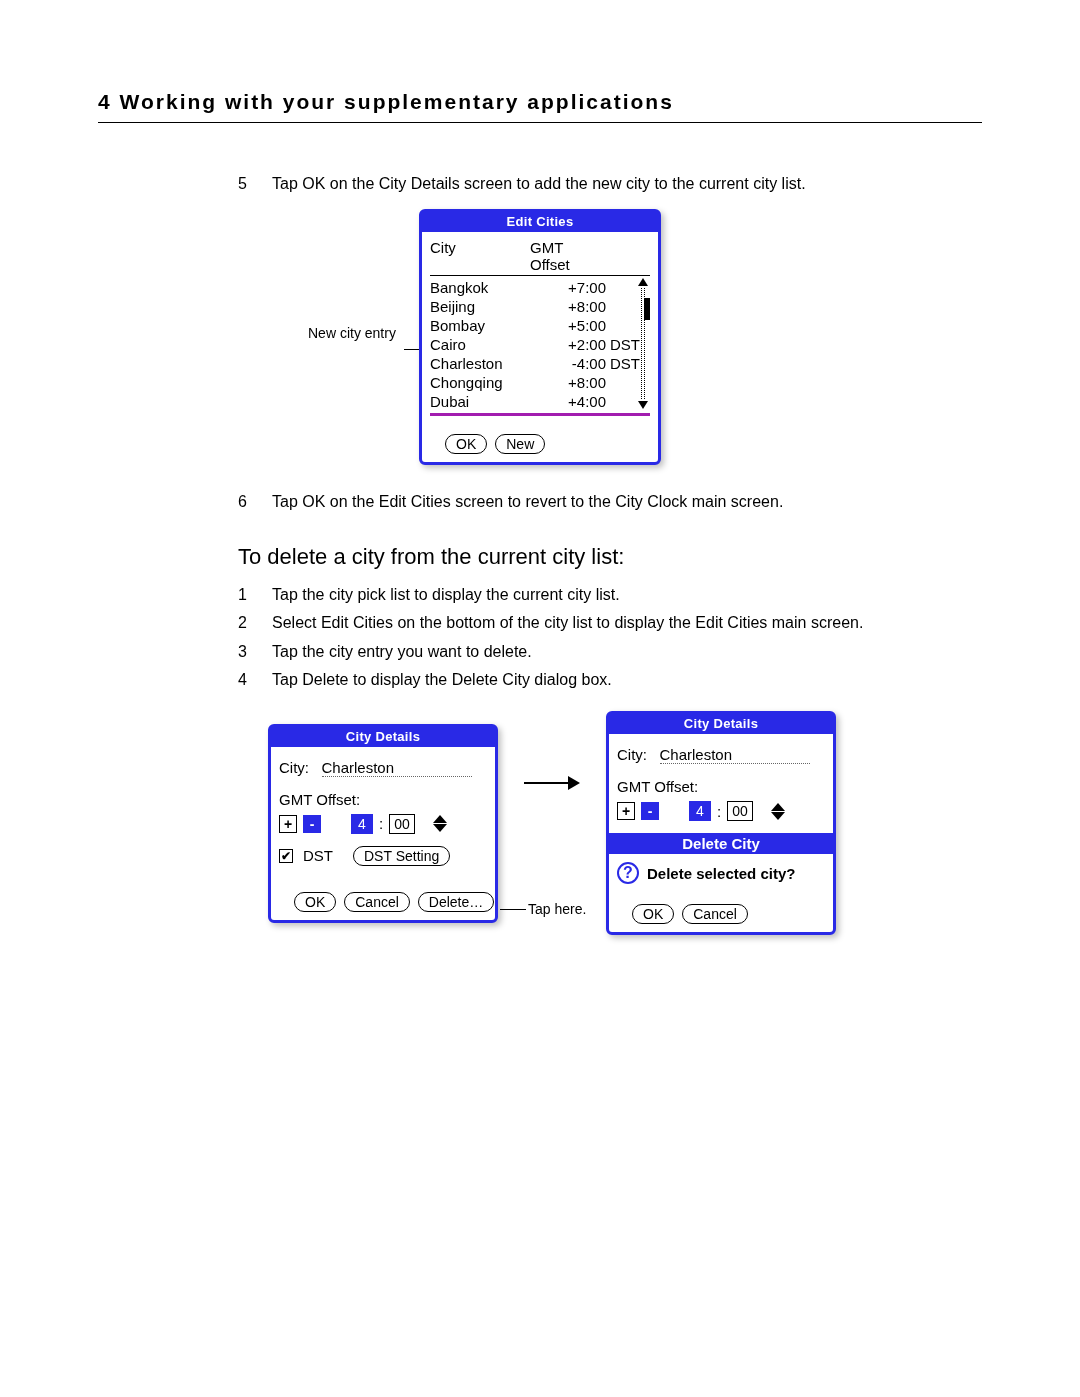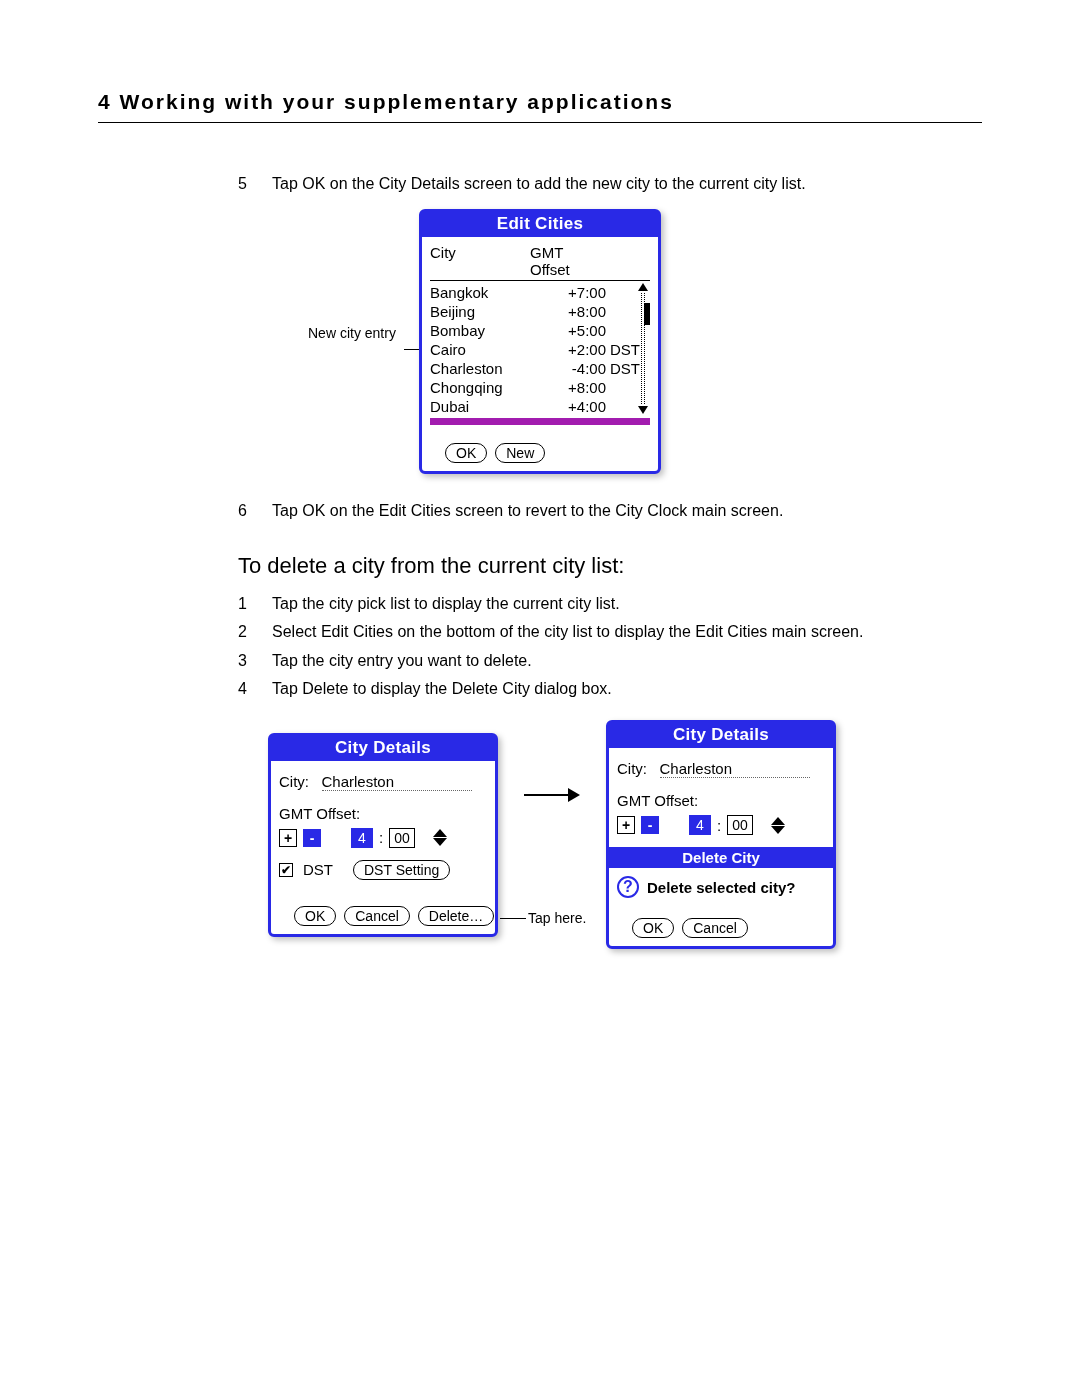--- a/index.html
+++ b/index.html
@@ -54,21 +54,21 @@
     border-radius: 6px;
     background: #fff;
     box-shadow: 3px 3px 6px rgba(0,0,0,.25);
     font-family: Arial, sans-serif;
     position: relative;
   }
   .palm-title {
     background: #2929e6;
     color: #fff;
     font-weight: bold;
-    font-size: 17px;
+    font-size: 13px;
     text-align: center;
     padding: 2px 0 3px 0;
     letter-spacing: .3px;
   }
   .palm-body {
     padding: 6px 8px 6px 8px;
     font-size: 15px;
   }
   .palm-btn {
     display: inline-block;
@@ -95,21 +95,21 @@
   .ec-header-row, .ec-row {
     display: flex;
     padding: 1px 0;
   }
   .ec-col1 { width: 100px; }
   .ec-col2 { width: 76px; text-align: right; }
   .ec-col3 { width: 34px; padding-left: 4px; }
   .ec-header-row { border-bottom: 1px solid #000; padding-bottom: 2px; margin-bottom: 2px; }
   .ec-list {
     position: relative;
-    border-bottom: 7px solid #a21caf;
+    border-bottom: 3px solid #a21caf;
     padding-bottom: 2px;
     margin-bottom: 6px;
   }
   .ec-scroll {
     position: absolute;
     right: 2px; top: 0; bottom: 4px;
     width: 10px;
     display: flex;
     flex-direction: column;
     align-items: center;

